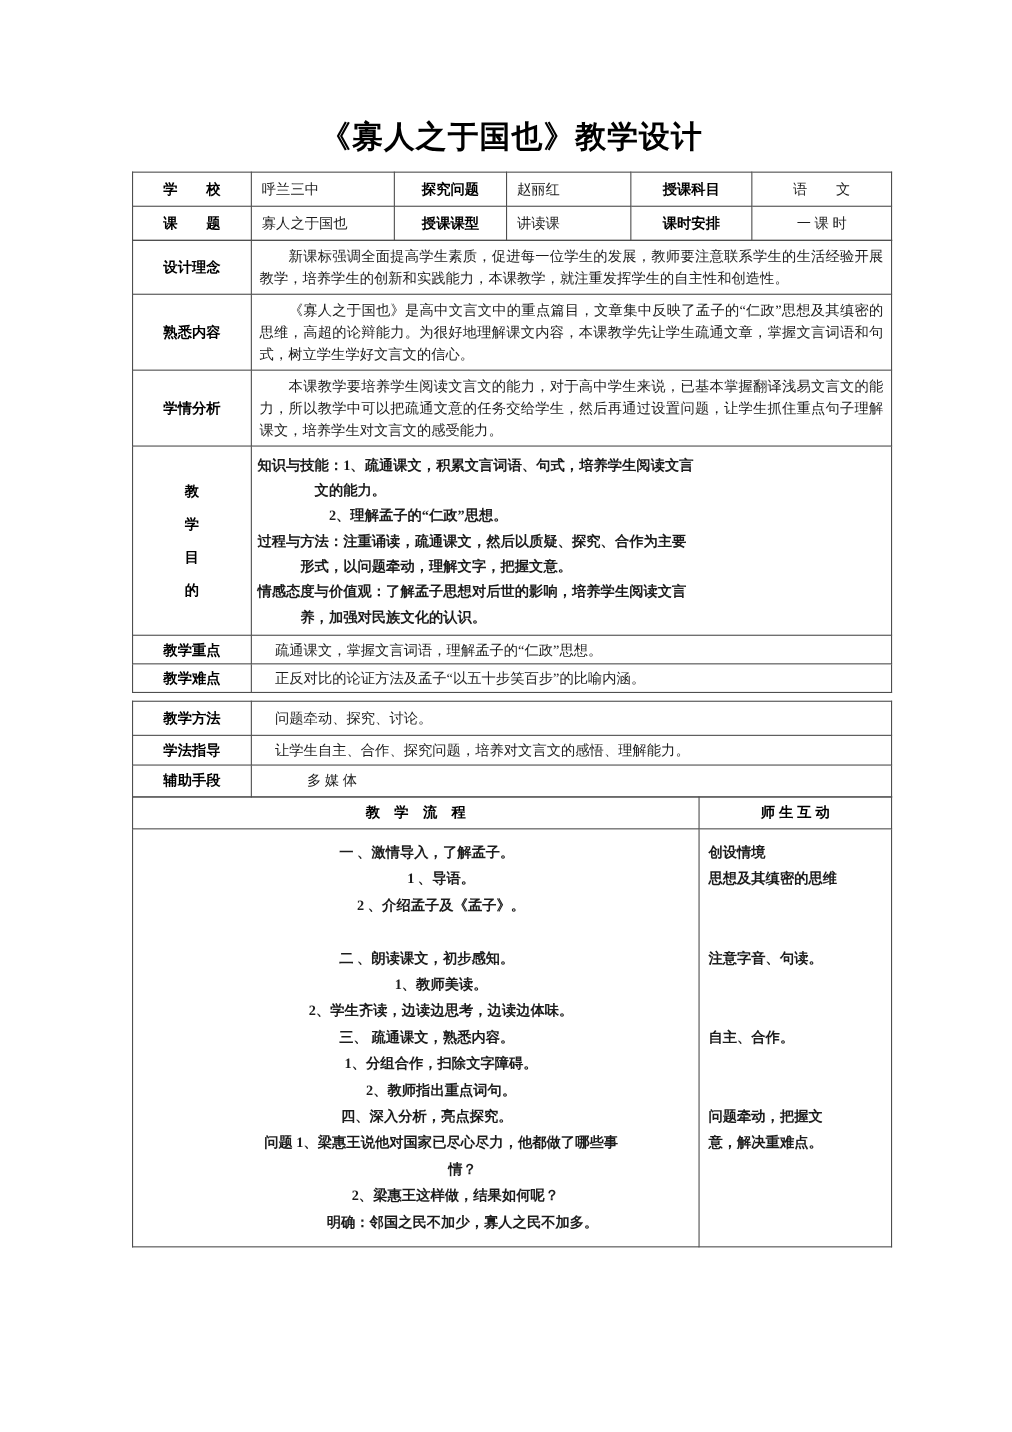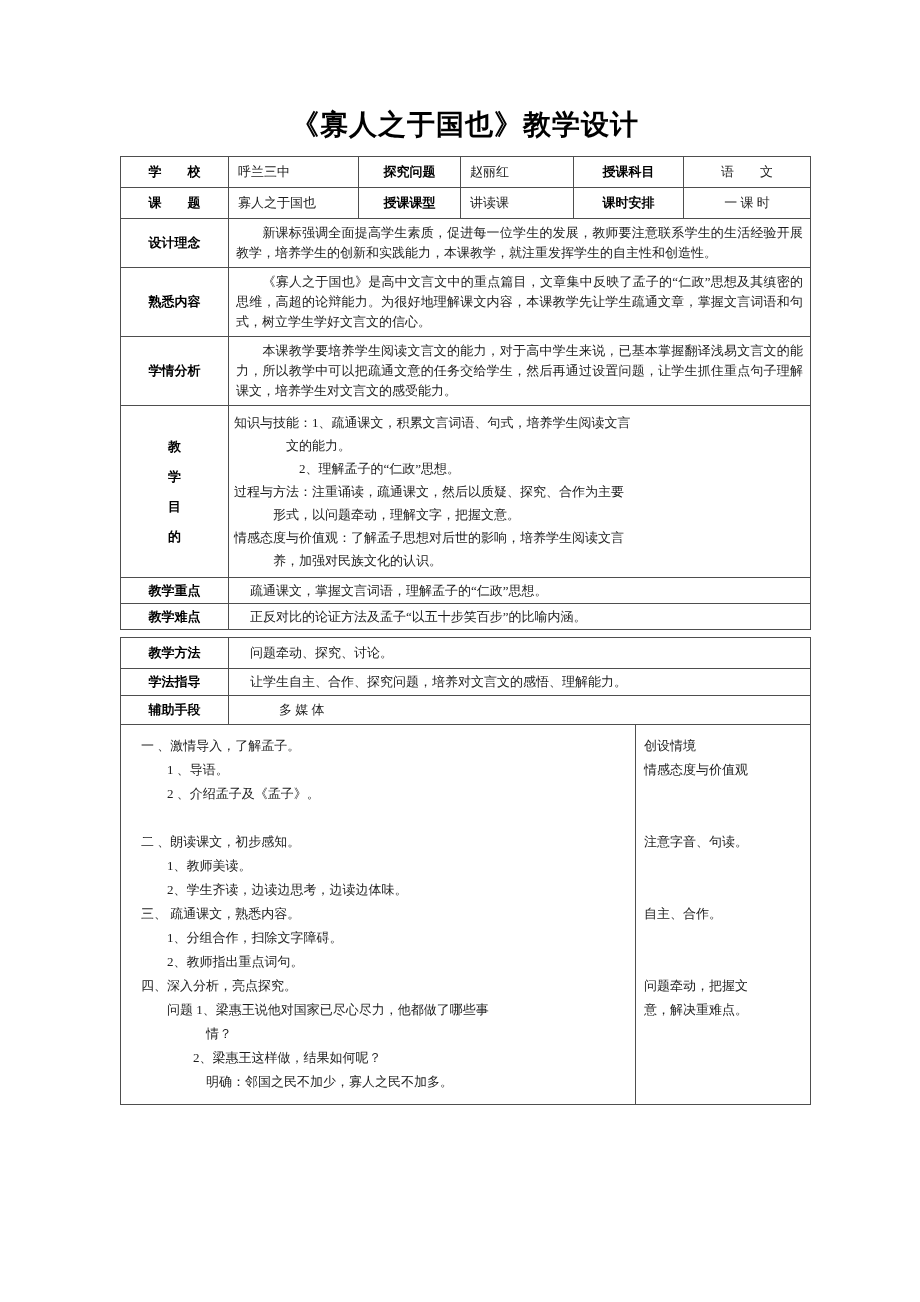--- a/index.html
+++ b/index.html
@@ -48,36 +48,36 @@
   td.val{padding-left:9px;white-space:nowrap;}
   td.val-center{text-align:center;white-space:nowrap;}
   tr.r31 td{height:31px;}
   td.para{
     padding:4px 7px;
     line-height:20px;
     text-align:justify;
     vertical-align:middle;
   }
   td.pre-lines{padding:5px 5px;vertical-align:middle;}
-  .tline{white-space:pre;line-height:23px;}
+  .tline{white-space:pre;line-height:23px;font-weight:bold;}
   td.oneline{height:26px;padding-left:21px;white-space:nowrap;}
   tr.rmethod td{height:31px;}
   tr.rguide td{height:27px;}
   tr.raid td{height:29px;}
   td.aid-val{padding-left:50px;white-space:nowrap;}
   .vlabel .tline{line-height:30px;text-align:center;}
   tr.flow-head td{
     height:29px;
     font-family:"Liberation Sans","DejaVu Sans",sans-serif;
     font-weight:700;
     color:#000;
     text-align:center;
     white-space:nowrap;
   }
-  td.flow-cell{vertical-align:top;padding:9px 0 10px 20px;}
+  td.flow-cell{vertical-align:top;padding:9px 0 10px 20px;text-align:center;}
   td.flow-cell .tline{line-height:24px;}
   td.flow-right{vertical-align:top;padding:9px 0 10px 8px;}
   td.flow-right .tline{line-height:24px;}
 </style>
 </head>
 <body>
 
 <div class="page">
 
   <div class="doc-title">《寡人之于国也》教学设计</div>
@@ -179,41 +179,45 @@
     </tr>
   </tbody>
     </table>
 
   <table class="tbl">
     <colgroup>
         <col style="width:515px">
         <col style="width:175px">
       </colgroup>
     <tbody>
+        <tr class="flow-head">
+      <td>教　学　流　程</td>
+      <td>师 生 互 动</td>
+    </tr>
     <tr>
       <td class="flow-cell">
             <div class="tline">一 、激情导入，了解孟子。</div>
             <div class="tline">　　1 、导语。</div>
             <div class="tline">　　2 、介绍孟子及《孟子》。</div>
             <div class="tline">&nbsp;</div>
             <div class="tline">二 、朗读课文，初步感知。</div>
             <div class="tline">　　1、教师美读。</div>
             <div class="tline">　　2、学生齐读，边读边思考，边读边体味。</div>
             <div class="tline">三、 疏通课文，熟悉内容。</div>
             <div class="tline">　　1、分组合作，扫除文字障碍。</div>
             <div class="tline">　　2、教师指出重点词句。</div>
             <div class="tline">四、深入分析，亮点探究。</div>
             <div class="tline">　　问题 1、梁惠王说他对国家已尽心尽力，他都做了哪些事</div>
             <div class="tline">　　　　　情？</div>
             <div class="tline">　　　　2、梁惠王这样做，结果如何呢？</div>
             <div class="tline">　　　　　明确：邻国之民不加少，寡人之民不加多。</div>
           </td>
       <td class="flow-right">
             <div class="tline">创设情境</div>
-            <div class="tline">情感态度与价值观</div>
+            <div class="tline">思想及其缜密的思维</div>
             <div class="tline">&nbsp;</div>
             <div class="tline">&nbsp;</div>
             <div class="tline">注意字音、句读。</div>
             <div class="tline">&nbsp;</div>
             <div class="tline">&nbsp;</div>
             <div class="tline">自主、合作。</div>
             <div class="tline">&nbsp;</div>
             <div class="tline">&nbsp;</div>
             <div class="tline">问题牵动，把握文</div>
             <div class="tline">意，解决重难点。</div>

